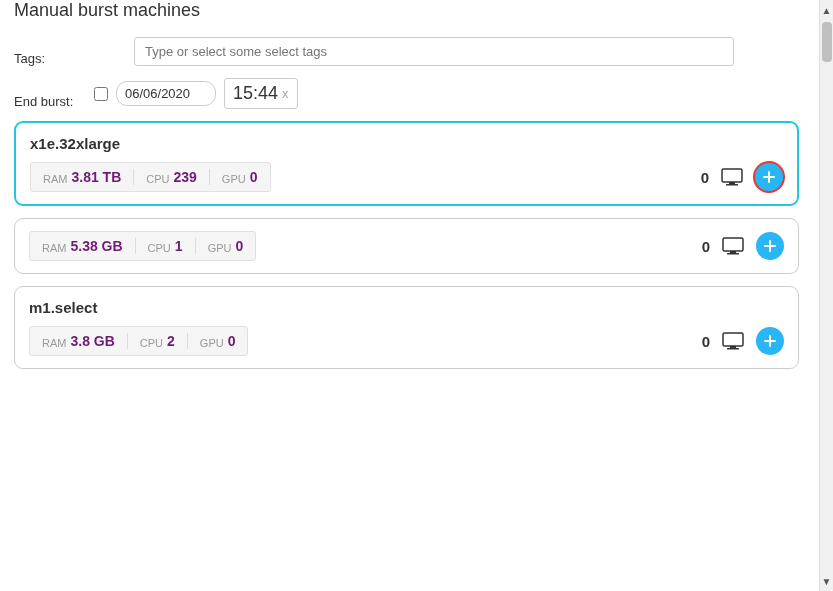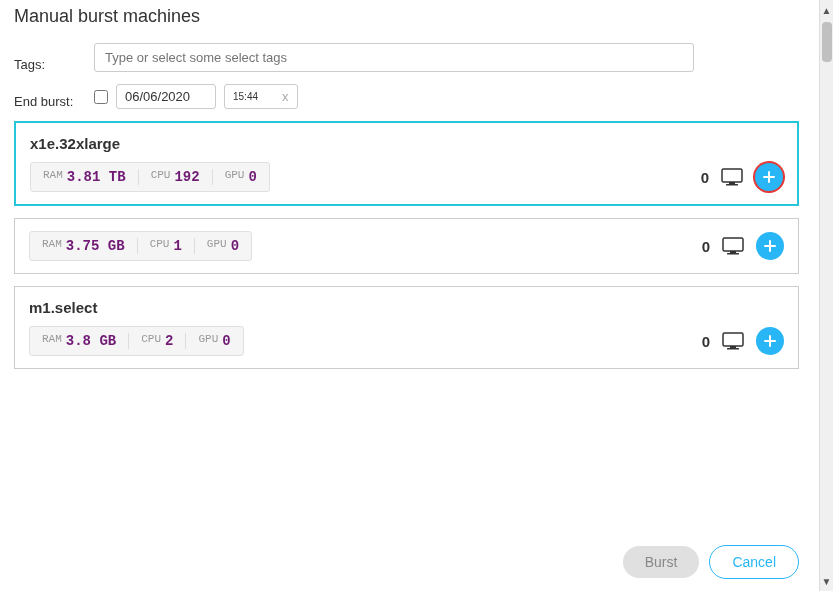--- a/index.html
+++ b/index.html
@@ -7,21 +7,21 @@
       font-family: 'Segoe UI', Arial, sans-serif;
       background: #fff;
       width: 833px;
       height: 591px;
       overflow: hidden;
       display: flex;
       flex-direction: row;
     }
     .main-content {
       flex: 1;
-      padding: 6px 20px 18px 14px;
+      padding: 0 20px 18px 14px;
       overflow-y: auto;
       position: relative;
     }
     .scrollbar {
       width: 14px;
       background: #f0f0f0;
       border-left: 1px solid #ddd;
       display: flex;
       flex-direction: column;
       align-items: center;
@@ -68,95 +68,95 @@
     }
     .tags-input {
       flex: 1;
       border: 1px solid #ccc;
       border-radius: 3px;
       padding: 6px 10px;
       font-size: 13px;
       color: #999;
       outline: none;
       max-width: 600px;
+      margin-left: 40px;
     }
     .date-row {
       display: flex;
       align-items: center;
       gap: 8px;
     }
     .date-checkbox {
       width: 14px;
       height: 14px;
       cursor: pointer;
     }
     .date-input {
       border: 1px solid #ccc;
-      border-radius: 3px;
+      border-radius: 11px;
       padding: 4px 8px;
       font-size: 13px;
       color: #333;
       width: 100px;
       outline: none;
     }
     .time-input-wrapper {
       display: flex;
       align-items: center;
       border: 1px solid #ccc;
       border-radius: 3px;
       padding: 4px 8px;
       font-size: 13px;
       color: #333;
       background: #fff;
     }
     .time-input-wrapper input {
       border: none;
       outline: none;
-      font-size: 10px;
+      font-size: 18px;
       color: #333;
       width: 45px;
     }
     .time-clear {
       color: #aaa;
       cursor: pointer;
       font-size: 13px;
       margin-left: 4px;
     }
 
     .machine-card {
       border: 1px solid #ccc;
-      border-radius: 0;
+      border-radius: 9px;
       padding: 12px 14px;
       margin-bottom: 12px;
       background: #fff;
     }
     .machine-card.selected {
       border: 2px solid #26c6da;
     }
     .machine-name {
       font-size: 15px;
       font-weight: 600;
       color: #333;
       margin-bottom: 10px;
     }
     .machine-specs-row {
       display: flex;
       align-items: center;
       justify-content: space-between;
     }
     .machine-specs {
       display: flex;
-      align-items: flex-start;
+      align-items: flex-end;
       gap: 0px;
       background: #f5f5f5;
       border: 1px solid #e0e0e0;
       border-radius: 3px;
       padding: 6px 12px;
       font-size: 13px;
-      font-family: Liberation Mono, monospace;
     }
     .spec-label {
       font-size: 11px;
       color: #999;
       font-weight: 500;
       text-transform: uppercase;
       margin-right: 4px;
     }
     .spec-value {
       font-size: 14px;
@@ -258,21 +258,21 @@
 
   <div id="machine-cards">
       <div class="machine-card selected">
       <div class="machine-name">x1e.32xlarge</div>
       <div class="machine-specs-row">
         <div class="machine-specs">
           <span class="spec-label">RAM</span>
           <span class="spec-value">3.81 TB</span>
           <div class="spec-sep"></div>
           <span class="spec-label">CPU</span>
-          <span class="spec-value">192</span>
+          <span class="spec-value">239</span>
           <div class="spec-sep"></div>
           <span class="spec-label">GPU</span>
           <span class="spec-value">0</span>
         </div>
         <div class="machine-controls">
           <span class="machine-count">0</span>
           <div class="monitor-icon">
             <svg width="22" height="18" viewBox="0 0 22 18" fill="none" xmlns="http://www.w3.org/2000/svg">
               <rect x="1" y="1" width="20" height="13" rx="1.5" stroke="#333" stroke-width="1.5" fill="none"></rect>
               <rect x="8" y="14" width="6" height="2" fill="#333"></rect>
@@ -285,21 +285,21 @@
               <rect x="1" y="6" width="12" height="2" rx="1"></rect>
             </svg>
           </button>
         </div>
       </div>
     </div>
       <div class="machine-card">
       <div class="machine-specs-row">
         <div class="machine-specs">
           <span class="spec-label">RAM</span>
-          <span class="spec-value">3.75 GB</span>
+          <span class="spec-value">5.38 GB</span>
           <div class="spec-sep"></div>
           <span class="spec-label">CPU</span>
           <span class="spec-value">1</span>
           <div class="spec-sep"></div>
           <span class="spec-label">GPU</span>
           <span class="spec-value">0</span>
         </div>
         <div class="machine-controls">
           <span class="machine-count">0</span>
           <div class="monitor-icon">
@@ -344,24 +344,20 @@
             <svg width="14" height="14" viewBox="0 0 14 14">
               <rect x="6" y="1" width="2" height="12" rx="1"></rect>
               <rect x="1" y="6" width="12" height="2" rx="1"></rect>
             </svg>
           </button>
         </div>
       </div>
     </div>
     </div>
 
-  <div class="footer">
-    <button class="btn-burst">Burst</button>
-    <button class="btn-cancel">Cancel</button>
-  </div>
 </div>
 
 <div class="scrollbar">
   <div class="scrollbar-up">▲</div>
   <div class="scrollbar-track">
     <div class="scrollbar-thumb"></div>
   </div>
   <div class="scrollbar-down">▼</div>
 </div>
 

